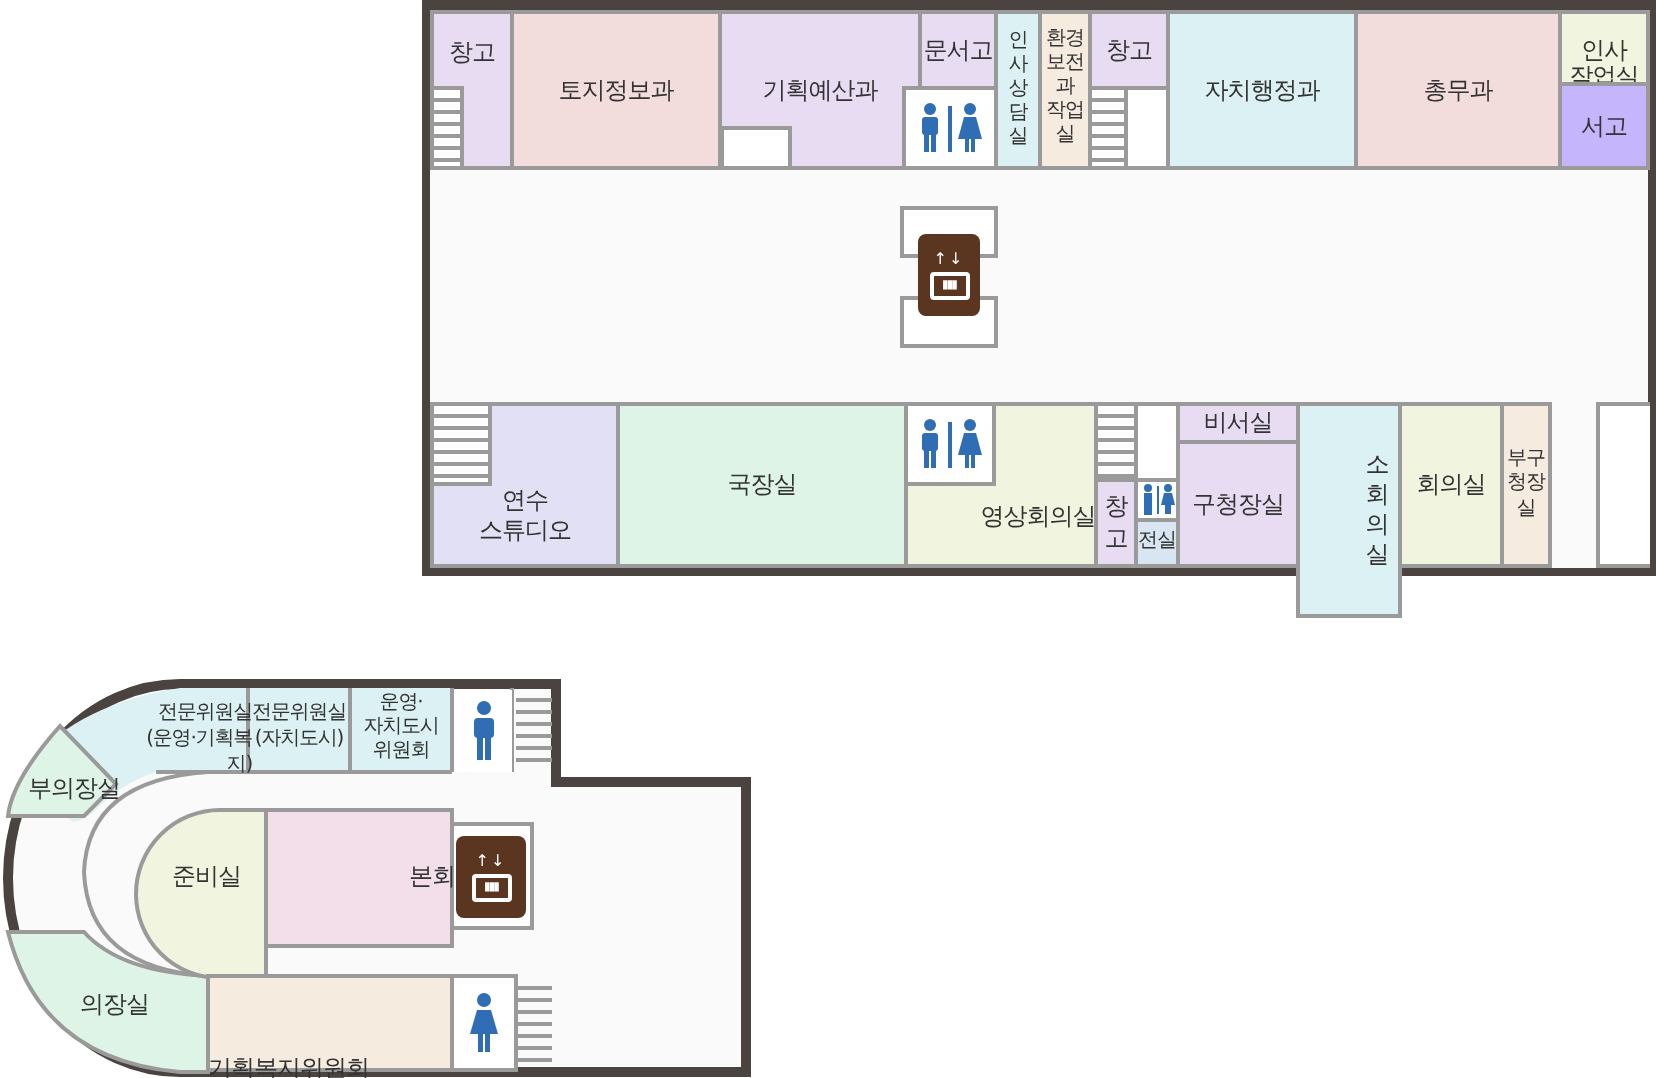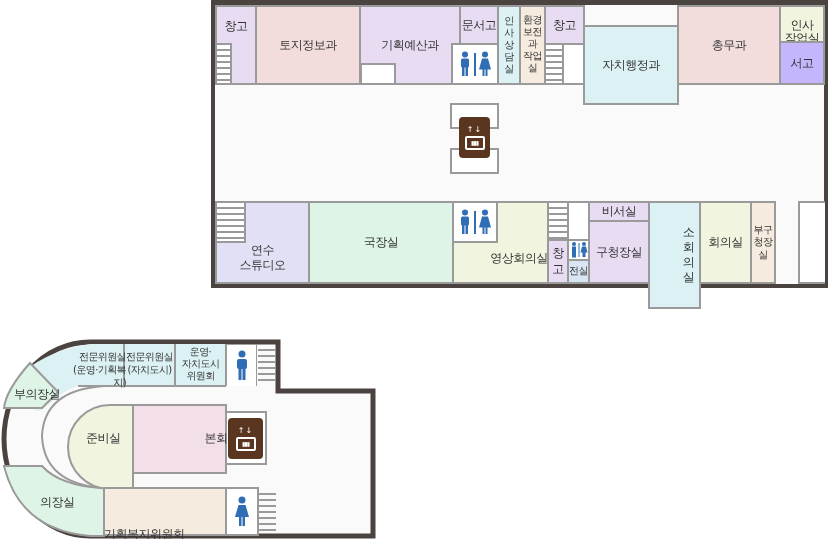--- a/index.html
+++ b/index.html
@@ -68,21 +68,21 @@
     <span>작업</span>
     <span>실</span>
   </div>
 </div>
 <div class="room" style="left:544px;top:5px;width:41px;height:40px;background:#e8dcf3;">
   <span>창고</span>
 </div>
 <div class="stairs" style="left:544px;top:43px;width:20px;height:42px;"></div>
 <div class="outline" style="left:562px;top:43px;width:23px;height:42px;"></div>
 
-<div class="room" style="left:583px;top:5px;width:96px;height:80px;background:#dcf1f3;margin-top:20px;">
+<div class="room" style="left:583px;top:5px;width:96px;height:80px;background:#dcf1f3;">
   <span>자치행정과</span>
 </div>
 <div class="room" style="left:677px;top:5px;width:104px;height:80px;background:#f3dcdc;">
   <span>총무과</span>
 </div>
 <div class="room" style="left:779px;top:5px;width:46px;height:54px;background:#f1f4df;line-height:1.1;">
   <div>
     <span>인사</span>
     <span>작업실</span>
   </div>

